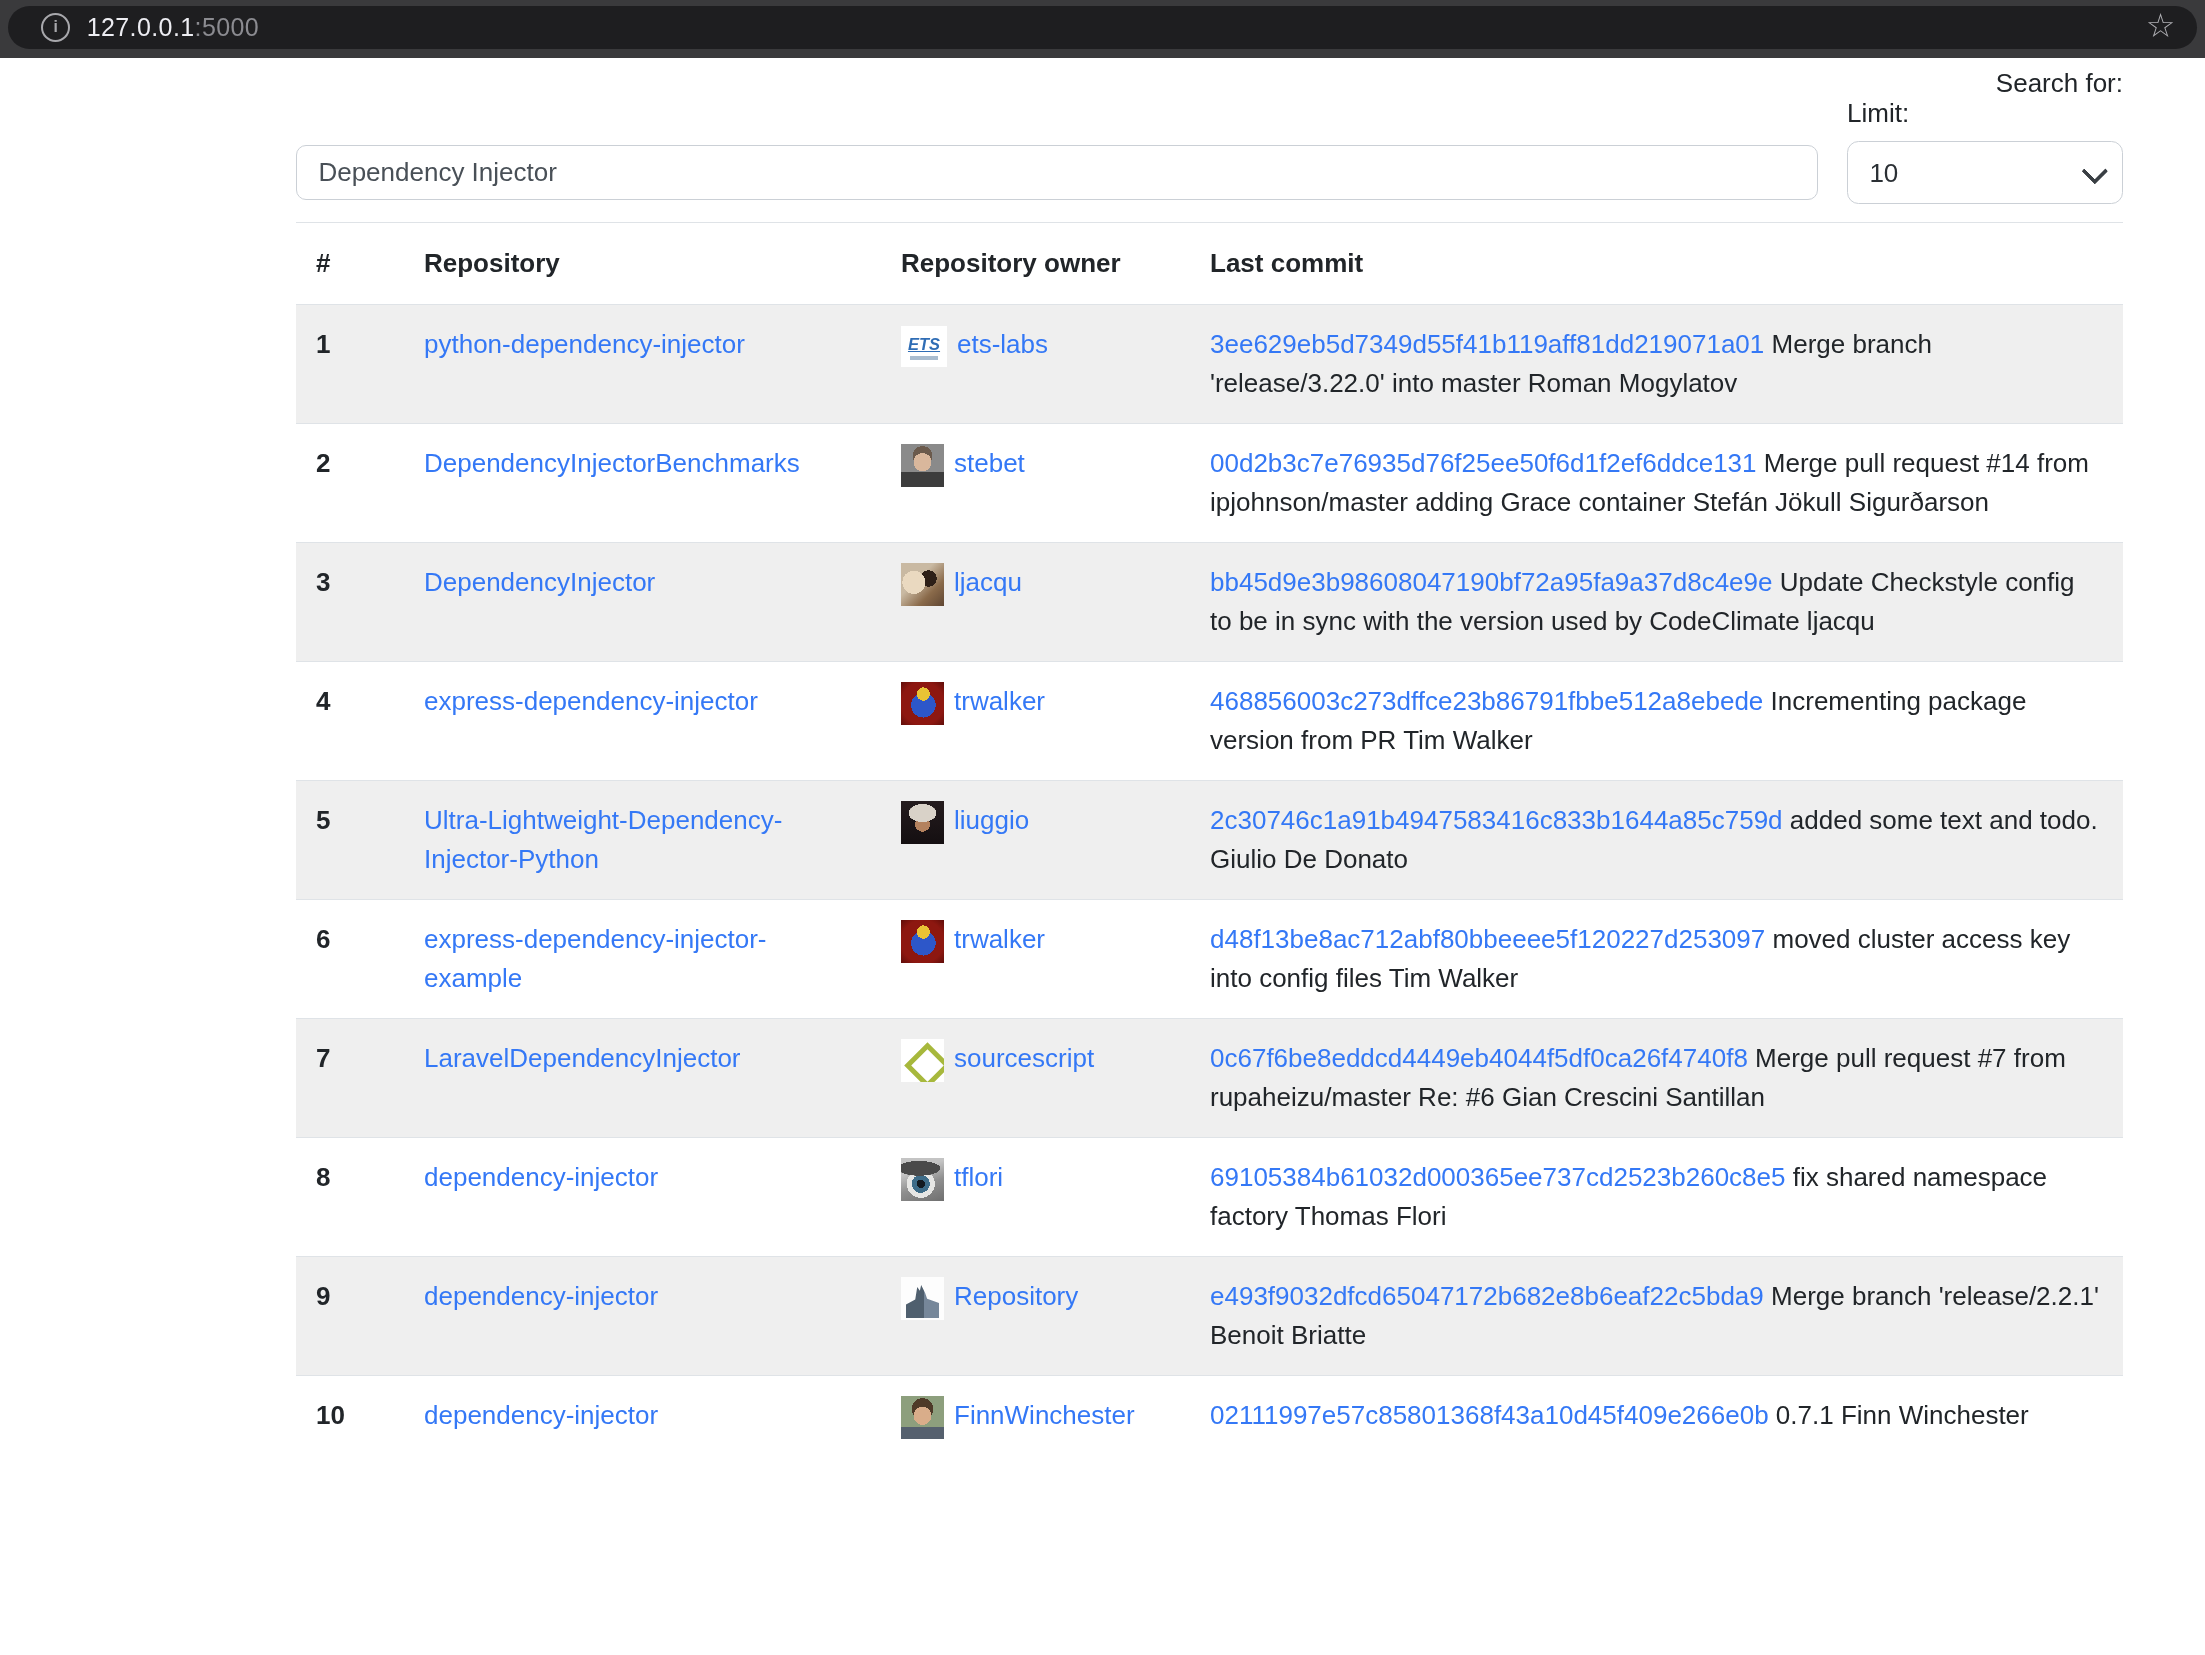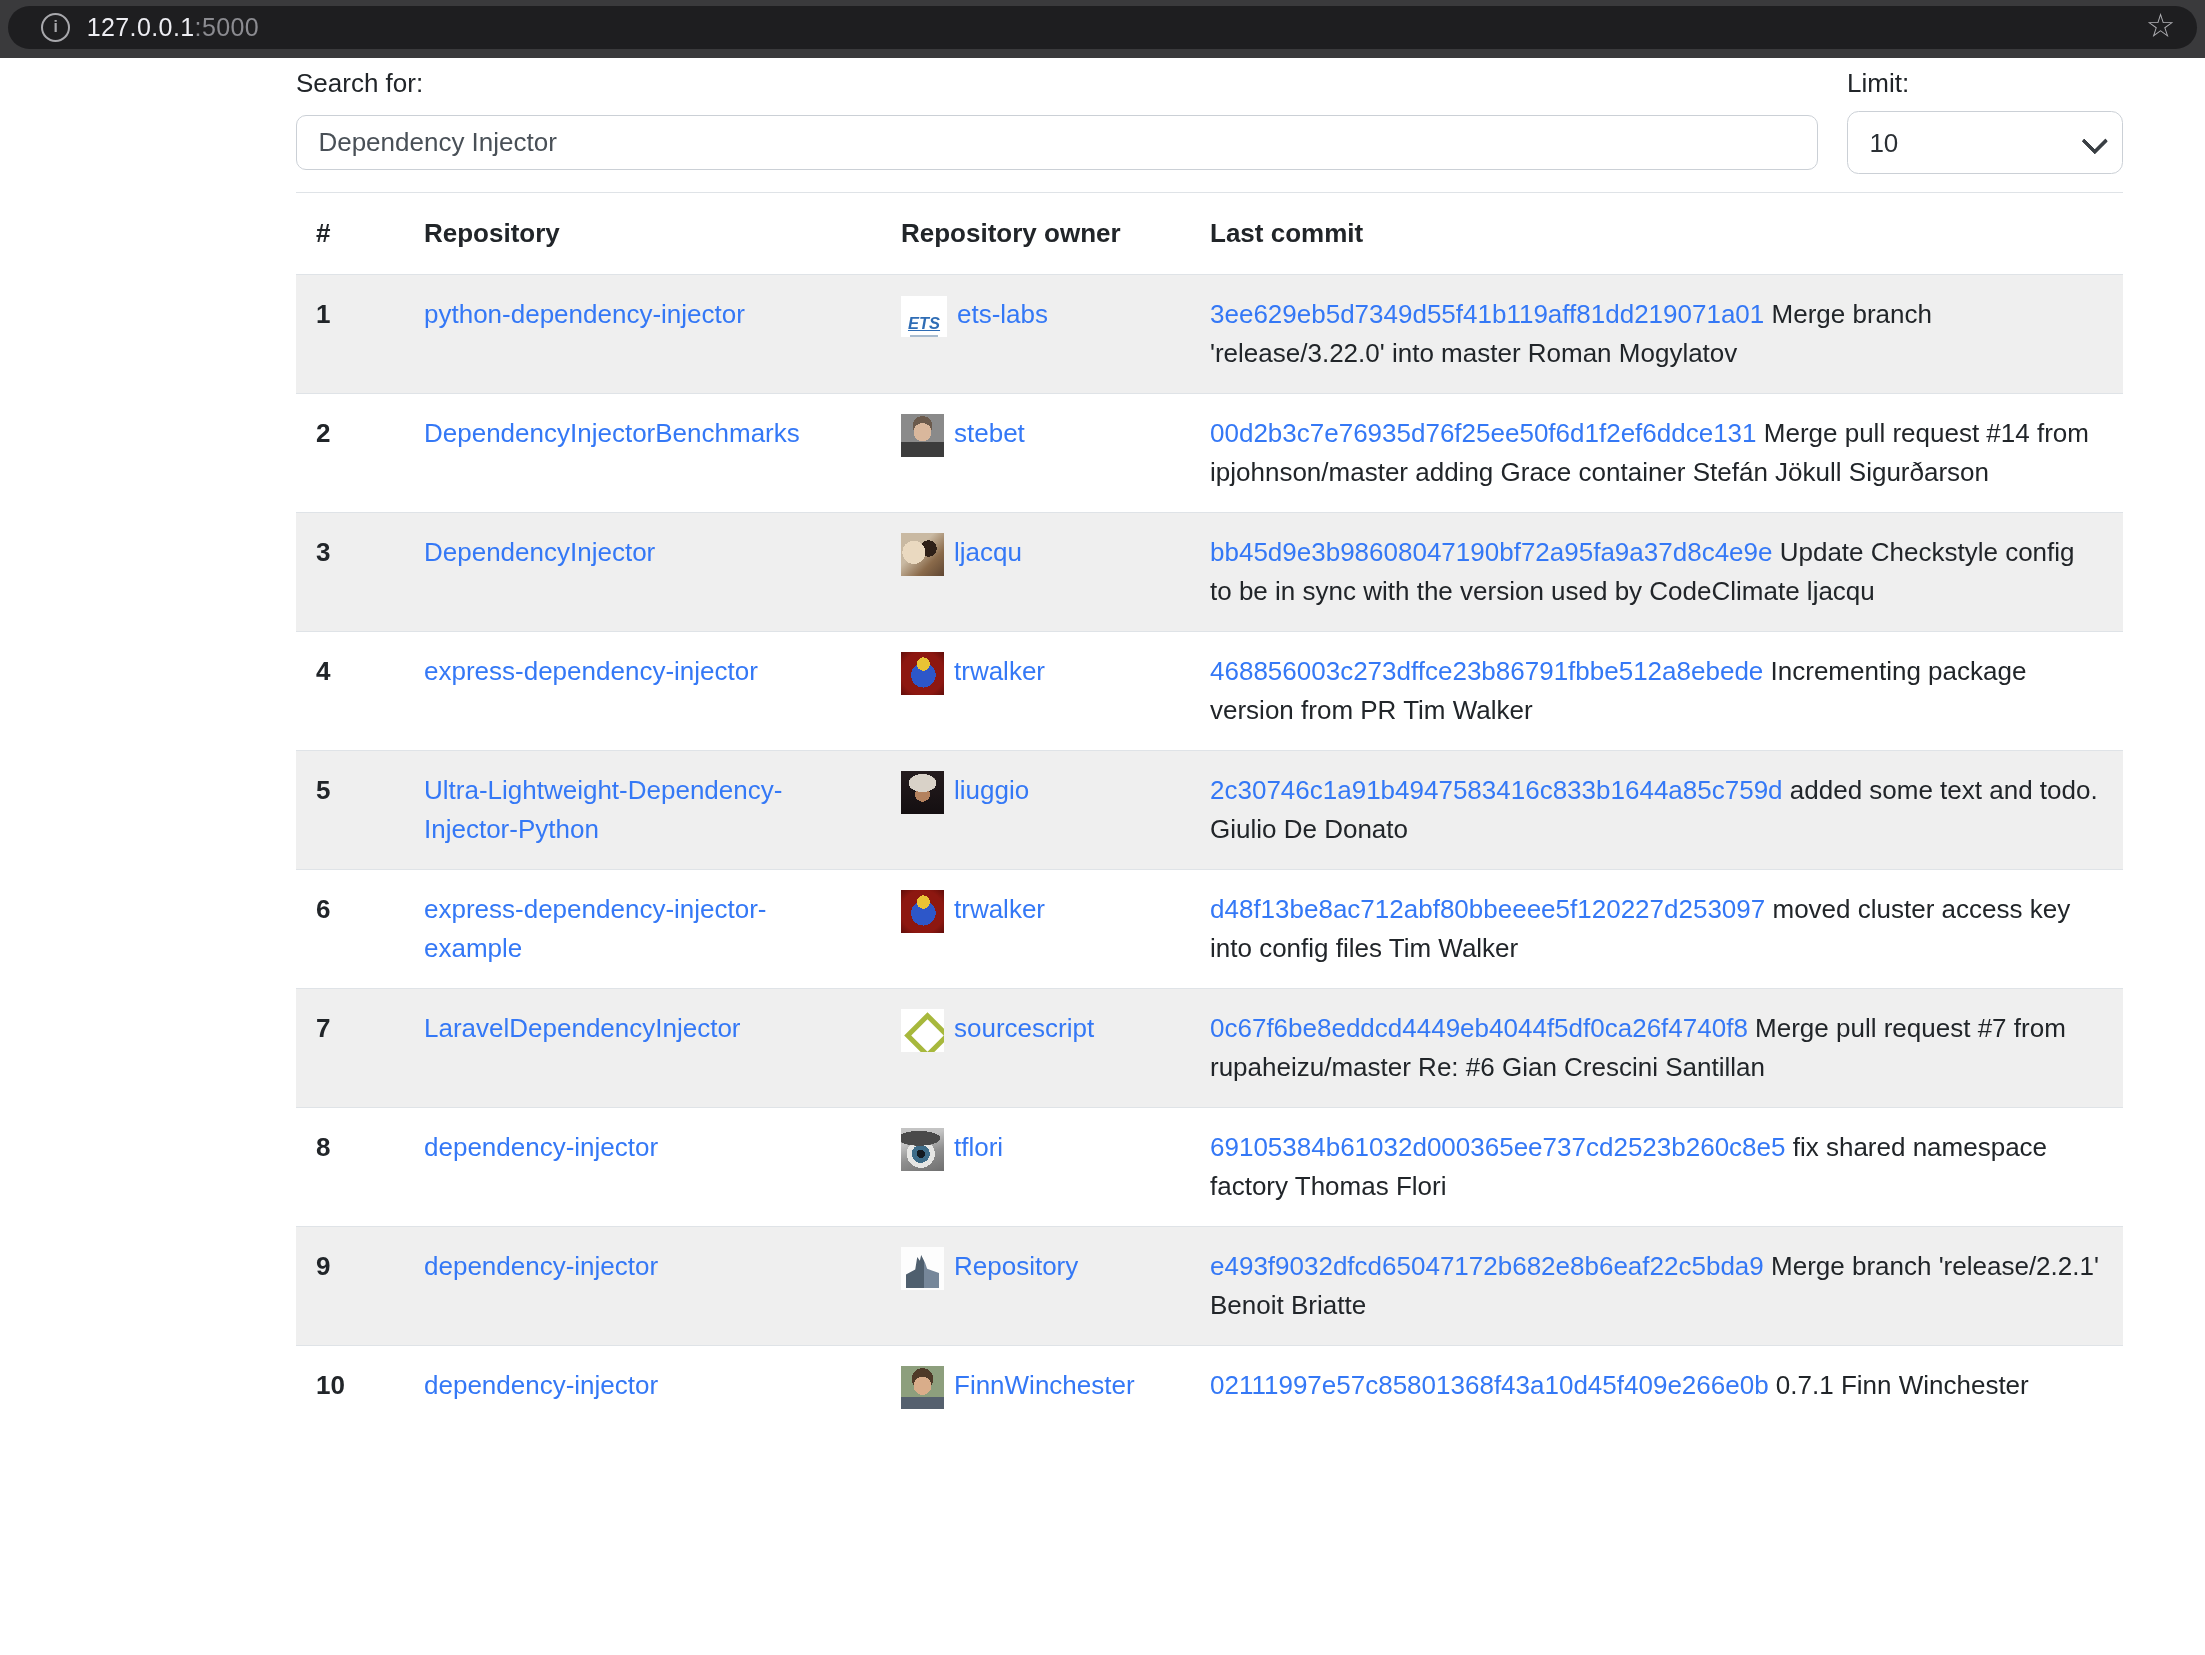--- a/index.html
+++ b/index.html
@@ -23,21 +23,21 @@
   .url .host{color:#ededf2;}
   .url .port{color:#8b8b90;}
   .star{
     position:absolute;right:21.4px;top:50%;transform:translateY(-54%);
     color:#aeaeb2;font-size:33px;line-height:1;
   }
   .star::before{content:"☆";}
   
   .container{width:1827px;margin-left:296px;padding-top:10px;}
   h1.page-title{margin:0 0 54px 0;font-size:69px;line-height:76px;font-weight:700;color:#1d2127;letter-spacing:-0.8px;}
-  .form-labels{display:flex;justify-content:space-between;align-items:flex-end;margin-bottom:13px;}
+  .form-labels{display:flex;justify-content:space-between;align-items:flex-end;margin-bottom:13px;flex-direction:column;}
   .form-labels .lbl{font-size:26px;line-height:30px;color:#212529;}
   .form-controls{display:flex;justify-content:space-between;align-items:center;}
   .search-input{
     box-sizing:border-box;width:1522px;height:55px;border:1.6px solid #cbd0d6;border-radius:10px;
     padding:0 21.4px;font-size:26px;color:#495057;font-family:inherit;background:#fff;outline:none;
   }
   .limit-wrap{position:relative;width:276px;}
   select.limit-select{
     -webkit-appearance:none;appearance:none;box-sizing:border-box;width:276px;height:63px;
     border:1.6px solid #cbd0d6;border-radius:11.5px;background:#fff;color:#2b3035;
@@ -63,21 +63,21 @@
   .col-num{width:68px;}
   .col-repo{width:437px;}
   .col-owner{width:269px;}
   td.cell-num{font-weight:700;}
   a.lnk{color:#3478f6;text-decoration:none;}
   .commit-msg{color:#212529;}
   
   .avatar{display:inline-block;width:43px;height:43px;vertical-align:middle;margin-right:10px;
           position:relative;overflow:hidden;box-sizing:border-box;}
   .av-ets{width:46px;height:41px;background:#fff;color:#2f6db5;font-style:italic;font-weight:700;
-          font-size:16.5px;line-height:16.5px;text-align:center;padding-top:19px;text-decoration:underline;}
+          font-size:16.5px;line-height:16.5px;text-align:center;padding-top:10px;text-decoration:underline;}
   .av-ets::after{content:"";display:block;margin:4.1px auto 0;width:28px;height:3.3px;background:#a9bccf;}
   .av-stebet{background:
     radial-gradient(circle at 50% 42%, #d9b79c 0 9px, rgba(0,0,0,0) 9px),
     radial-gradient(circle at 50% 28%, #6b5a4c 0 10px, rgba(0,0,0,0) 10px),
     linear-gradient(180deg,#8a8a8a 0 64%, #3c3c3c 64%);}
   .av-ljacqu{background:
     radial-gradient(circle at 30% 45%, #ead9c0 0 11.5px, rgba(0,0,0,0) 11.5px),
     radial-gradient(circle at 64% 36%, #2e2018 0 8.2px, rgba(0,0,0,0) 8.2px),
     linear-gradient(135deg,#c9b9a2 0 38%, #8a6a4a 70%, #5f4632 100%);}
   .av-trwalker{background:

